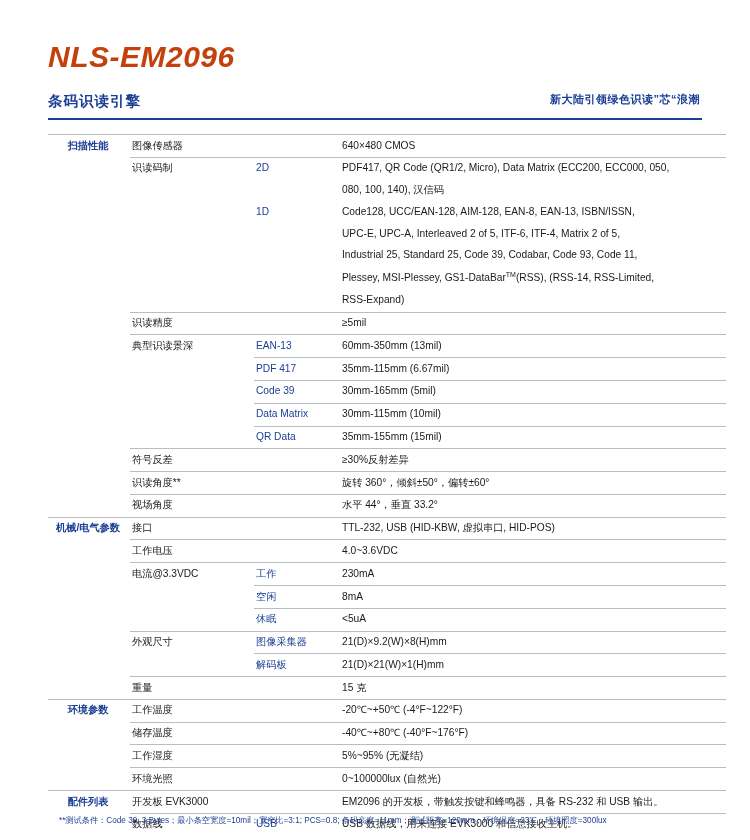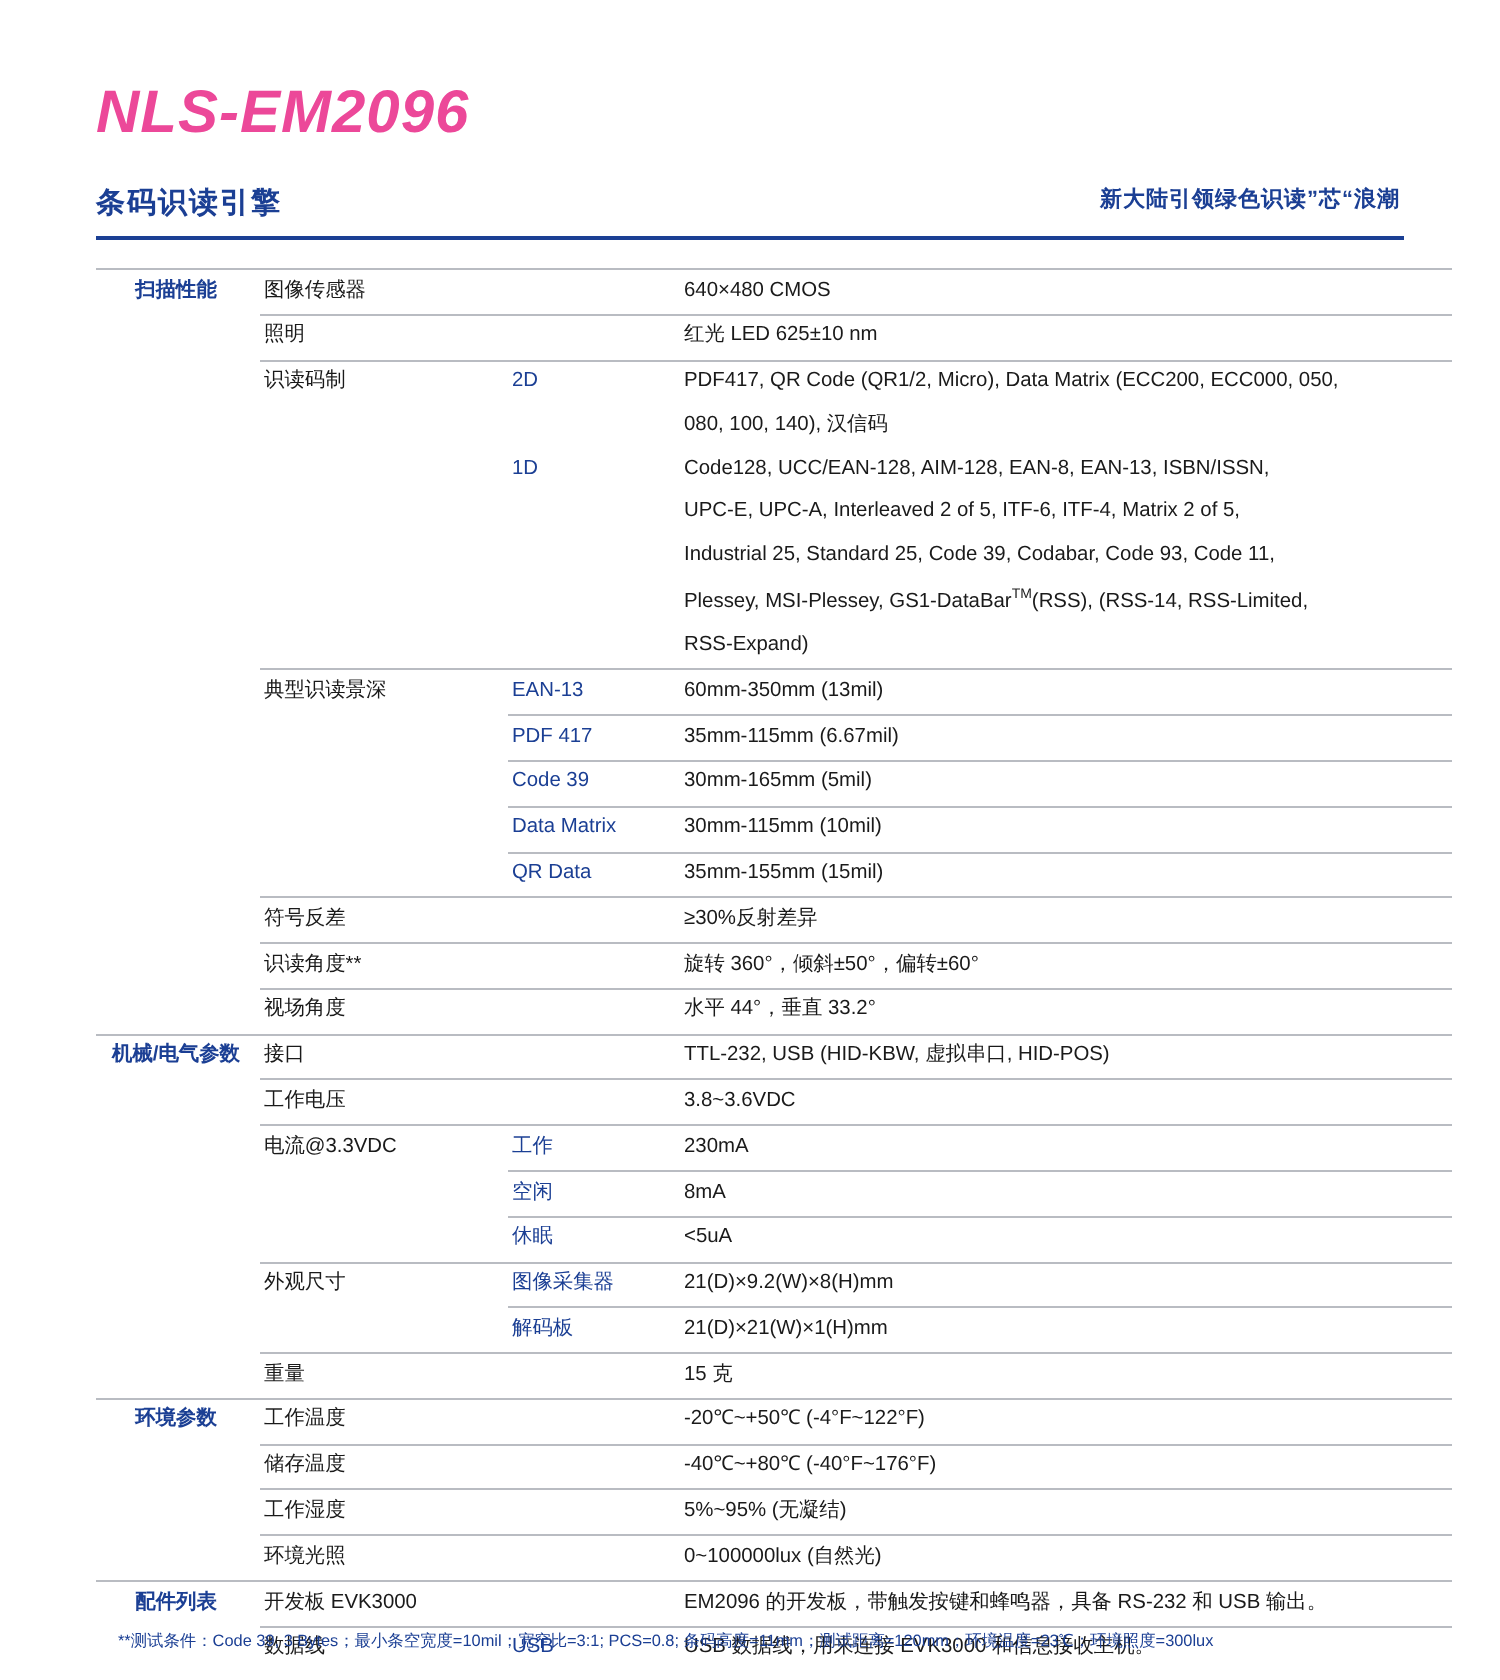--- a/index.html
+++ b/index.html
@@ -21,21 +21,21 @@
     box-sizing: border-box;
     padding: 0;
   }
   .header {
     padding: 40px 48px 0 48px;
   }
   .title {
     font-size: 30px;
     font-weight: bold;
     font-style: italic;
-    color: #ec4899;
+    color: #c2410c;
     letter-spacing: 0.5px;
     margin: 0 0 18px 0;
   }
   .subhead-row {
     display: flex;
     justify-content: space-between;
     border-bottom: 2px solid #1b3f94;
     padding-bottom: 7px;
   }
   .subtitle {
@@ -118,26 +118,20 @@
   <table class="spec">
     <tbody id="spec-body">
         <tr class="top-rule">
           <td class="c-group">扫描性能</td>
           <td class="c-item">图像传感器</td>
           <td class="c-sub"></td>
           <td class="c-val">640×480 CMOS</td>
         </tr>
         <tr class="rule-item">
           <td class="c-group"></td>
-          <td class="c-item">照明</td>
-          <td class="c-sub"></td>
-          <td class="c-val">红光 LED 625±10 nm</td>
-        </tr>
-        <tr class="rule-item">
-          <td class="c-group"></td>
           <td class="c-item">识读码制</td>
           <td class="c-sub">2D</td>
           <td class="c-val">PDF417, QR Code (QR1/2, Micro), Data Matrix (ECC200, ECC000, 050,</td>
         </tr>
         <tr>
           <td class="c-group"></td>
           <td class="c-item"></td>
           <td class="c-sub"></td>
           <td class="c-val">080, 100, 140), 汉信码</td>
         </tr>
@@ -166,20 +160,26 @@
           <td class="c-val">Plessey, MSI-Plessey, GS1-DataBar<sup>TM</sup>(RSS), (RSS-14, RSS-Limited,</td>
         </tr>
         <tr>
           <td class="c-group"></td>
           <td class="c-item"></td>
           <td class="c-sub"></td>
           <td class="c-val">RSS-Expand)</td>
         </tr>
         <tr class="rule-item">
           <td class="c-group"></td>
+          <td class="c-item">识读精度</td>
+          <td class="c-sub"></td>
+          <td class="c-val">≥5mil</td>
+        </tr>
+        <tr class="rule-item">
+          <td class="c-group"></td>
           <td class="c-item">典型识读景深</td>
           <td class="c-sub">EAN-13</td>
           <td class="c-val">60mm-350mm (13mil)</td>
         </tr>
         <tr class="rule-sub">
           <td class="c-group"></td>
           <td class="c-item"></td>
           <td class="c-sub">PDF 417</td>
           <td class="c-val">35mm-115mm (6.67mil)</td>
         </tr>
@@ -222,21 +222,21 @@
         <tr class="rule-full">
           <td class="c-group">机械/电气参数</td>
           <td class="c-item">接口</td>
           <td class="c-sub"></td>
           <td class="c-val">TTL-232, USB (HID-KBW, 虚拟串口, HID-POS)</td>
         </tr>
         <tr class="rule-item">
           <td class="c-group"></td>
           <td class="c-item">工作电压</td>
           <td class="c-sub"></td>
-          <td class="c-val">3.8~3.6VDC</td>
+          <td class="c-val">4.0~3.6VDC</td>
         </tr>
         <tr class="rule-item">
           <td class="c-group"></td>
           <td class="c-item">电流@3.3VDC</td>
           <td class="c-sub">工作</td>
           <td class="c-val">230mA</td>
         </tr>
         <tr class="rule-sub">
           <td class="c-group"></td>
           <td class="c-item"></td>

